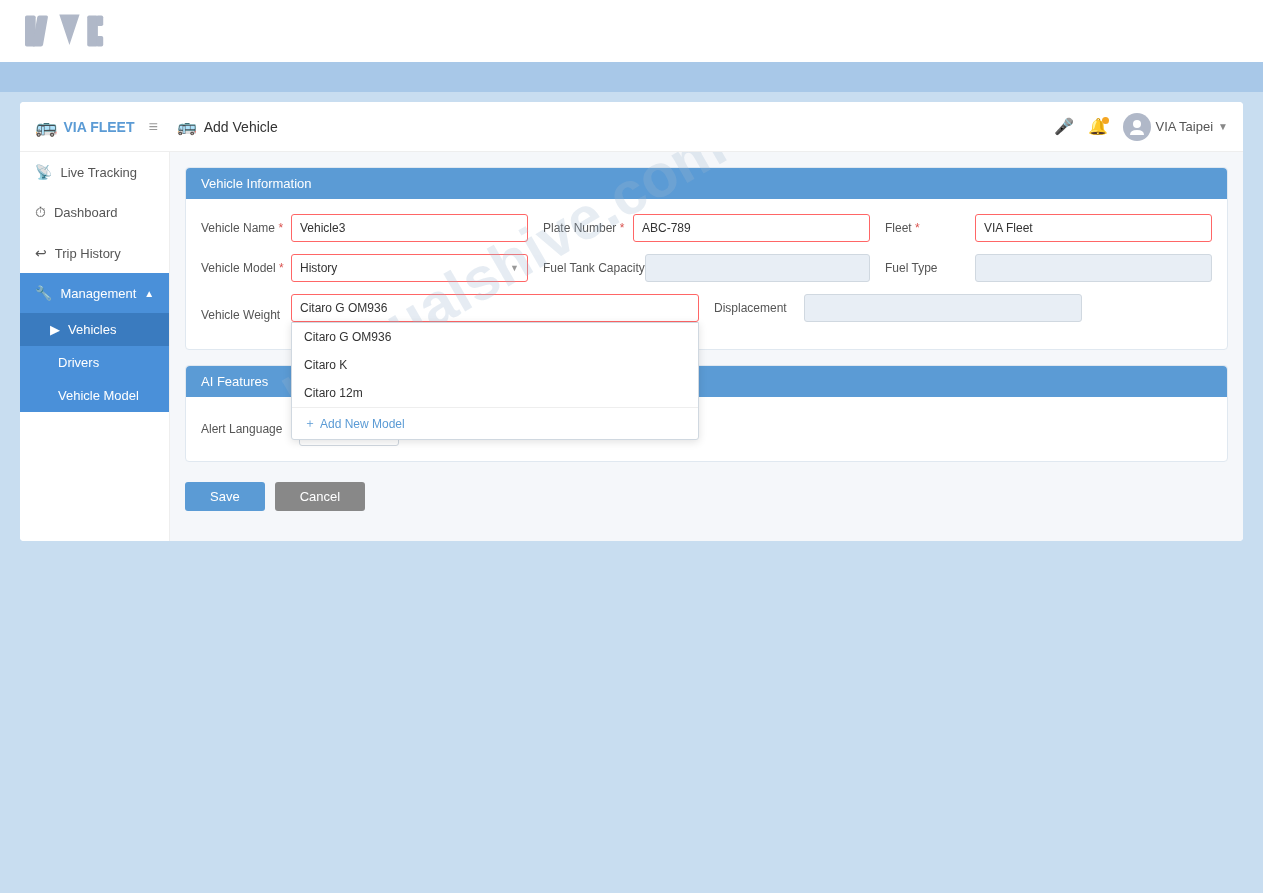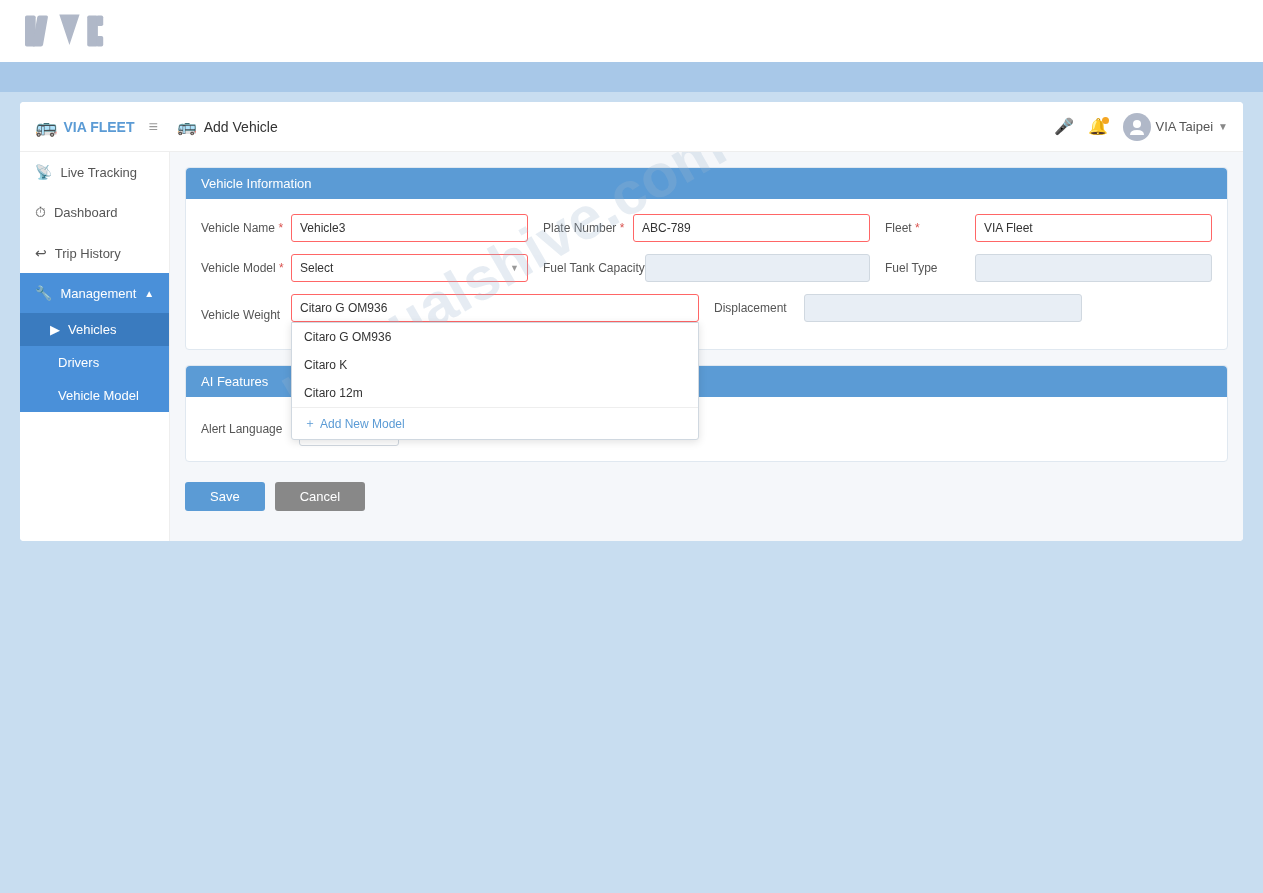--- a/index.html
+++ b/index.html
@@ -520,21 +520,21 @@
               </div>
             </div>
 
             <div class="form-row">
               <div class="form-field">
                 <span class="form-label">
                   <span>Vehicle Model</span><span class="required"> *</span>
                 </span>
                 <div class="dropdown-wrapper">
                   <div class="dropdown-input">
-                    <span>Select</span>
+                    <span>History</span>
                     <span style="font-size:9px;color:#999;">▼</span>
                   </div>
                 </div>
               </div>
               <div class="form-field">
                 <span class="form-label">
                   <span>Fuel Tank Capacity</span>
                 </span>
                 <input class="form-input" type="text" value="" style="background: rgb(232, 238, 245);">
               </div>

